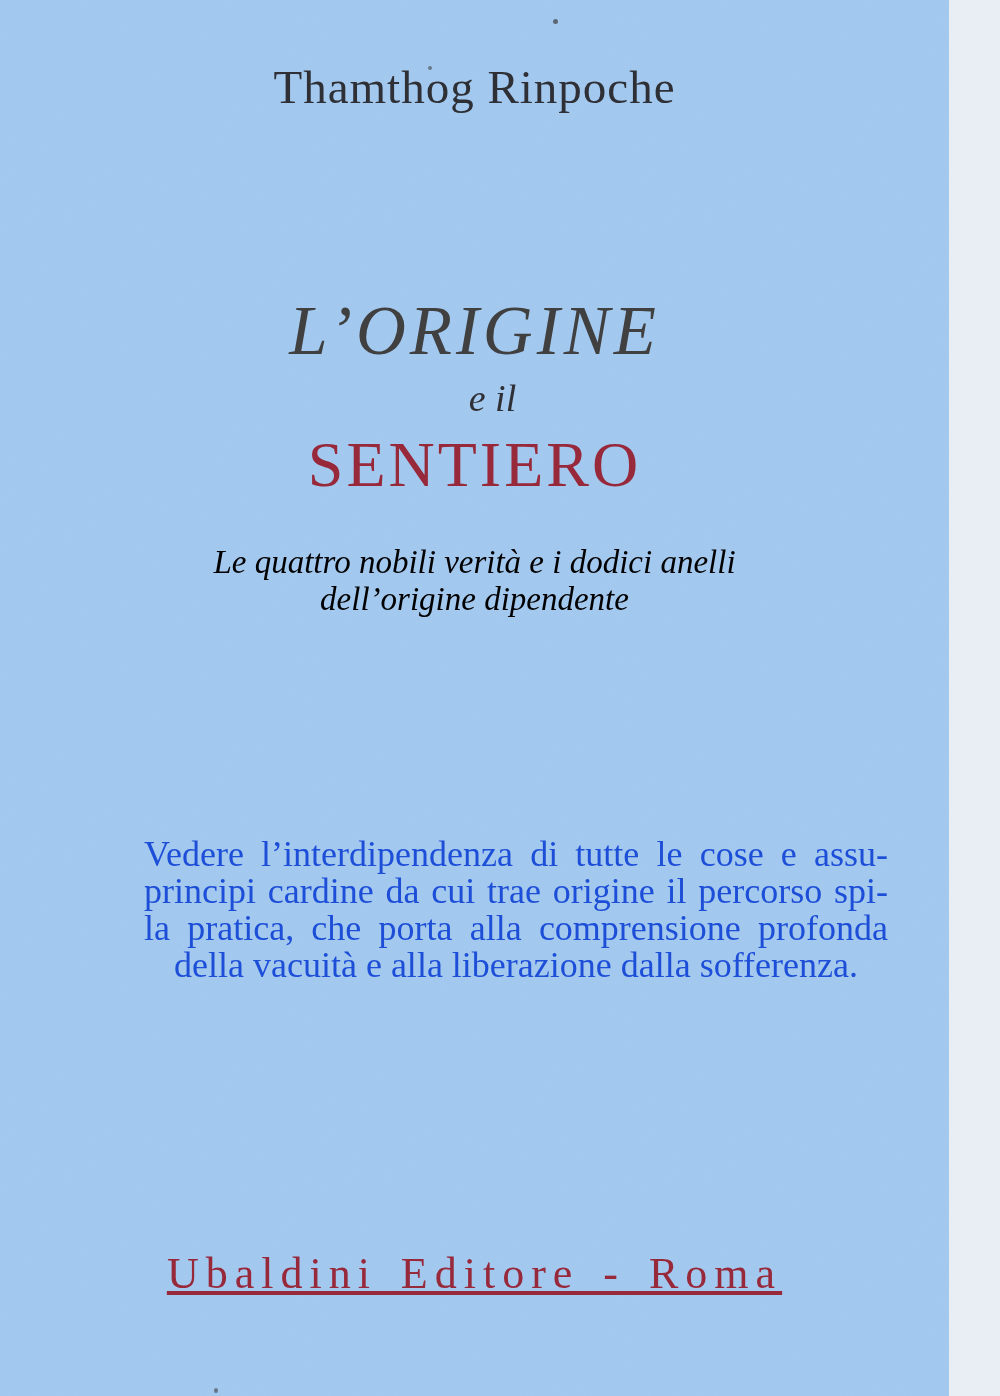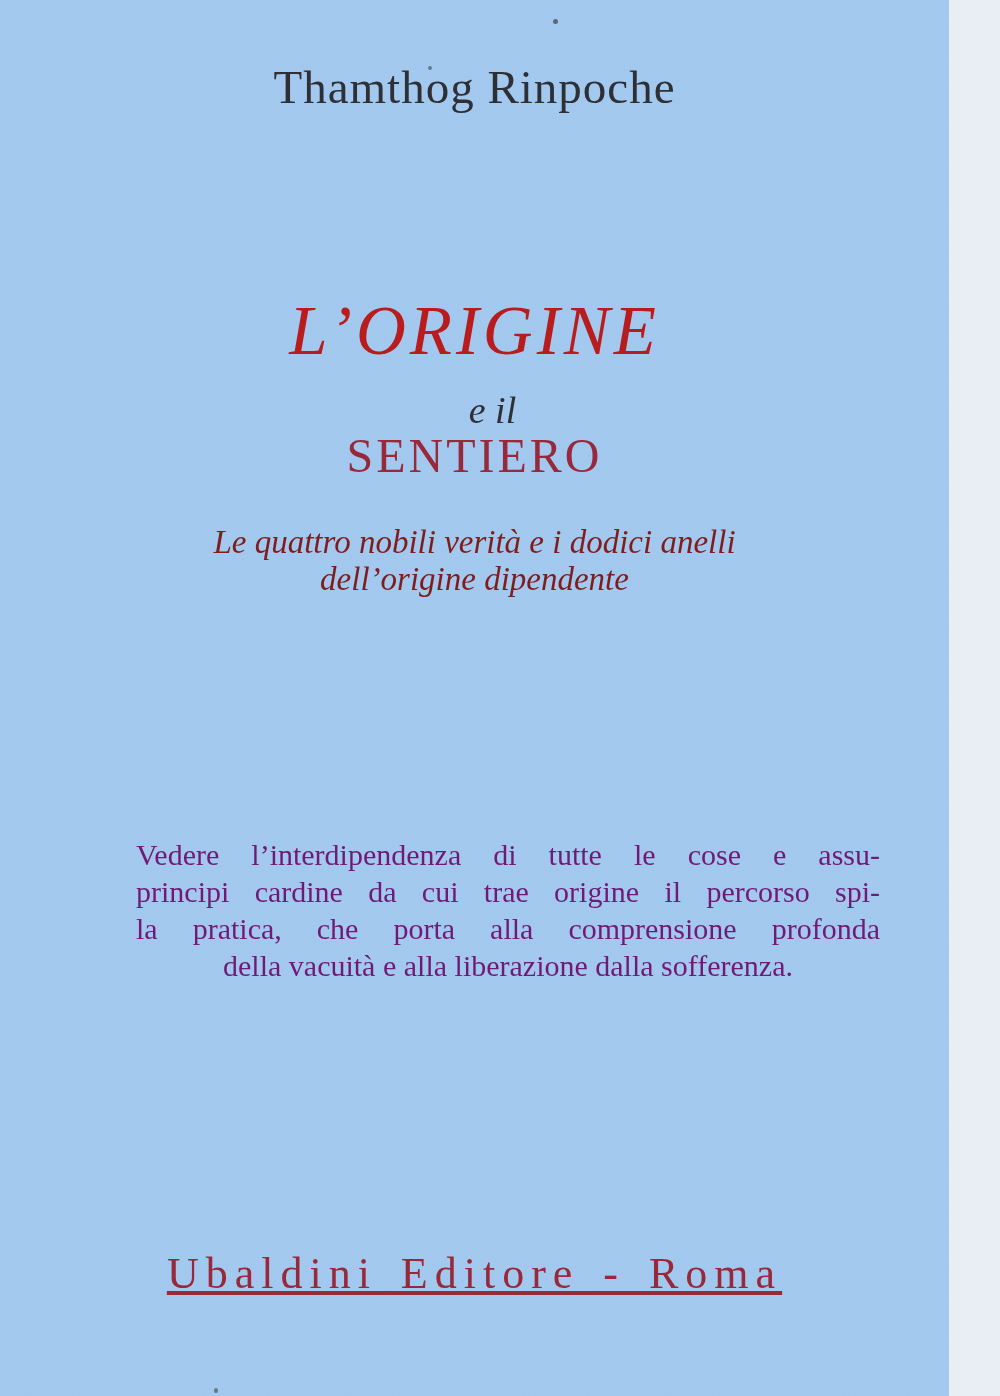--- a/index.html
+++ b/index.html
@@ -35,51 +35,51 @@
     top: 60px;
     font-size: 47px;
     letter-spacing: 1px;
     color: #2e3036;
   }
   .title-line1 {
     top: 292px;
     font-style: italic;
     font-size: 69px;
     letter-spacing: 4px;
-    color: #b91c1c;
+    color: #404040;
   }
   .title-connector {
-    top: 388px;
+    top: 376px;
     font-style: italic;
     font-size: 38px;
     color: #2e3036;
     margin-left: 36px;
   }
   .title-line2 {
     top: 428px;
-    font-size: 48px;
+    font-size: 64px;
     letter-spacing: 3px;
     color: var(--red);
   }
   .subtitle {
-    top: 524px;
+    top: 544px;
     font-size: 33px;
     font-style: italic;
     line-height: 37px;
-    color: #7f1d1d;
+    color: #000000;
     white-space: nowrap;
   }
   .blurb {
     position: absolute;
     top: 836px;
-    left: 136px;
+    left: 144px;
     width: 744px;
-    font-size: 30px;
+    font-size: 36px;
     line-height: 37px;
-    color: #701a75;
+    color: #1d4ed8;
   }
   .blurb-line {
     text-align: justify;
     text-align-last: justify;
     white-space: nowrap;
   }
   .blurb-line.last {
     text-align: center;
     text-align-last: center;
   }

